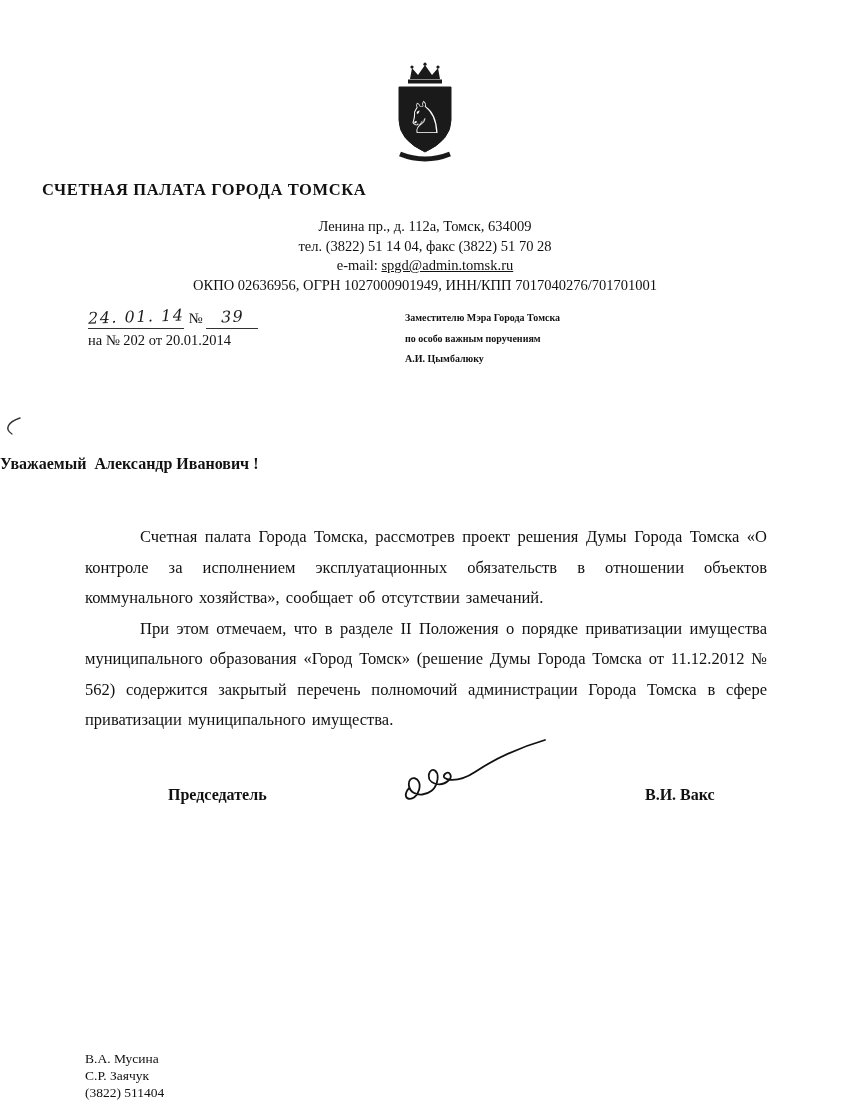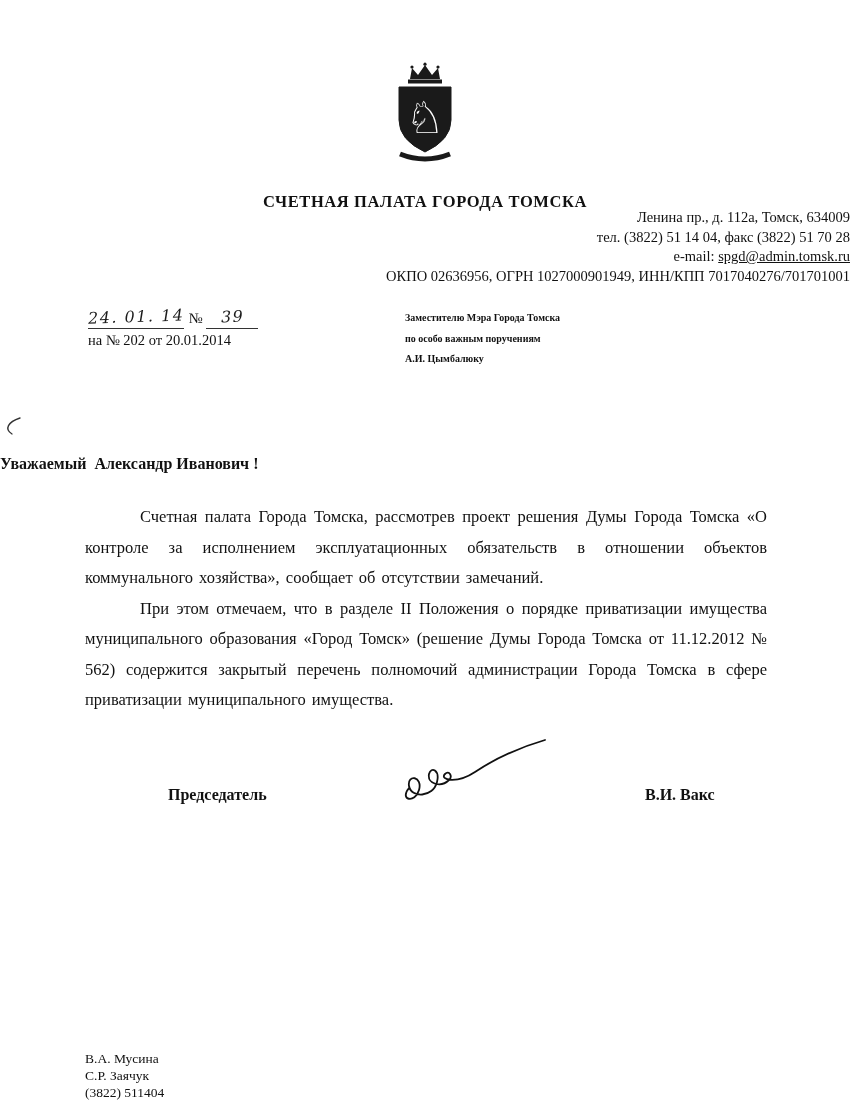--- a/index.html
+++ b/index.html
@@ -18,34 +18,35 @@
   
   .emblem {
     position: absolute;
     top: 62px;
     left: calc(50% - 40px);
     width: 80px;
     height: 102px;
   }
   .org-name {
     position: absolute;
-    top: 192px;
+    top: 180px;
+    left: 0;
+    width: 100%;
+    text-align: left;
+    font-weight: bold;
+    font-size: 16.5px;
+    letter-spacing: 0.6px;
+    padding-left: 42px;
+  }
+  .head-lines {
+    position: absolute;
+    top: 217px;
     left: 0;
     width: 100%;
     text-align: center;
-    font-weight: bold;
-    font-size: 16.5px;
-    letter-spacing: 0.6px;
-  }
-  .head-lines {
-    position: absolute;
-    top: 208px;
-    left: 0;
-    width: 100%;
-    text-align: right;
     font-size: 14.5px;
     line-height: 19.5px;
   }
   .head-lines .email-link { text-decoration: underline; margin-top: 40px; }
 
   
   .ref-block {
     position: absolute;
     top: 306px;
     left: 88px;
@@ -102,21 +103,21 @@
     top: 455px;
     left: 0;
     width: 100%;
     text-align: left;
     font-weight: bold;
     font-size: 16px;
     white-space: pre-wrap;
   }
   .body-text {
     position: absolute;
-    top: 502px;
+    top: 522px;
     left: 85px;
     width: 682px;
     font-size: 16.5px;
     line-height: 30.5px;
     text-align: justify;
     word-spacing: 2px;
   }
   .body-text p { text-indent: 55px; }
 
   

